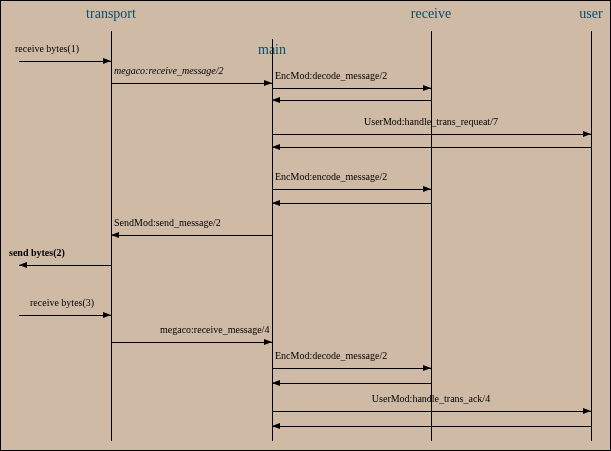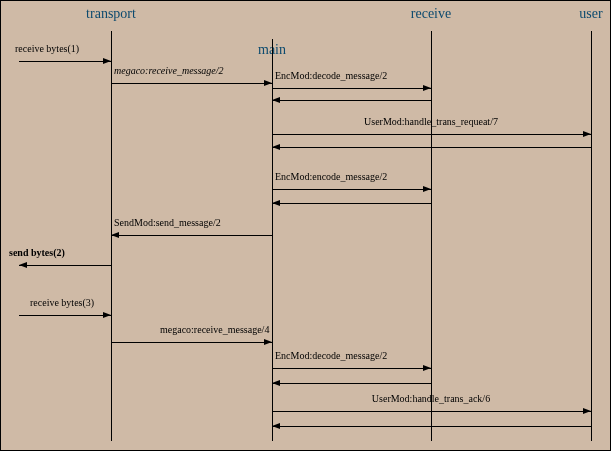--- a/index.html
+++ b/index.html
@@ -107,17 +107,17 @@
       <div class="msg-line" style="left: 110px; top: 341px; width: 161px;"></div>
       <div class="arrow-head right" style="top: 338px; left: 263px;"></div>
       <div class="msg-label" style="left: 113px; top: 322px; padding-left: 46px;">megaco:receive_message/4</div>
       <div class="msg-line" style="left: 271px; top: 367px; width: 159px;"></div>
       <div class="arrow-head right" style="top: 364px; left: 422px;"></div>
       <div class="msg-label" style="left: 274px; top: 348px;">EncMod:decode_message/2</div>
       <div class="msg-line" style="left: 271px; top: 382px; width: 159px;"></div>
       <div class="arrow-head left" style="top: 379px; left: 271px;"></div>
       <div class="msg-line" style="left: 271px; top: 410px; width: 319px;"></div>
       <div class="arrow-head right" style="top: 407px; left: 582px;"></div>
-      <div class="msg-label center" style="left: 430px; top: 391px;">UserMod:handle_trans_ack/6</div>
+      <div class="msg-label center" style="left: 430px; top: 391px;">UserMod:handle_trans_ack/4</div>
       <div class="msg-line" style="left: 271px; top: 425px; width: 319px;"></div>
       <div class="arrow-head left" style="top: 422px; left: 271px;"></div>
     </div>
 </div>
 
 </body></html>

